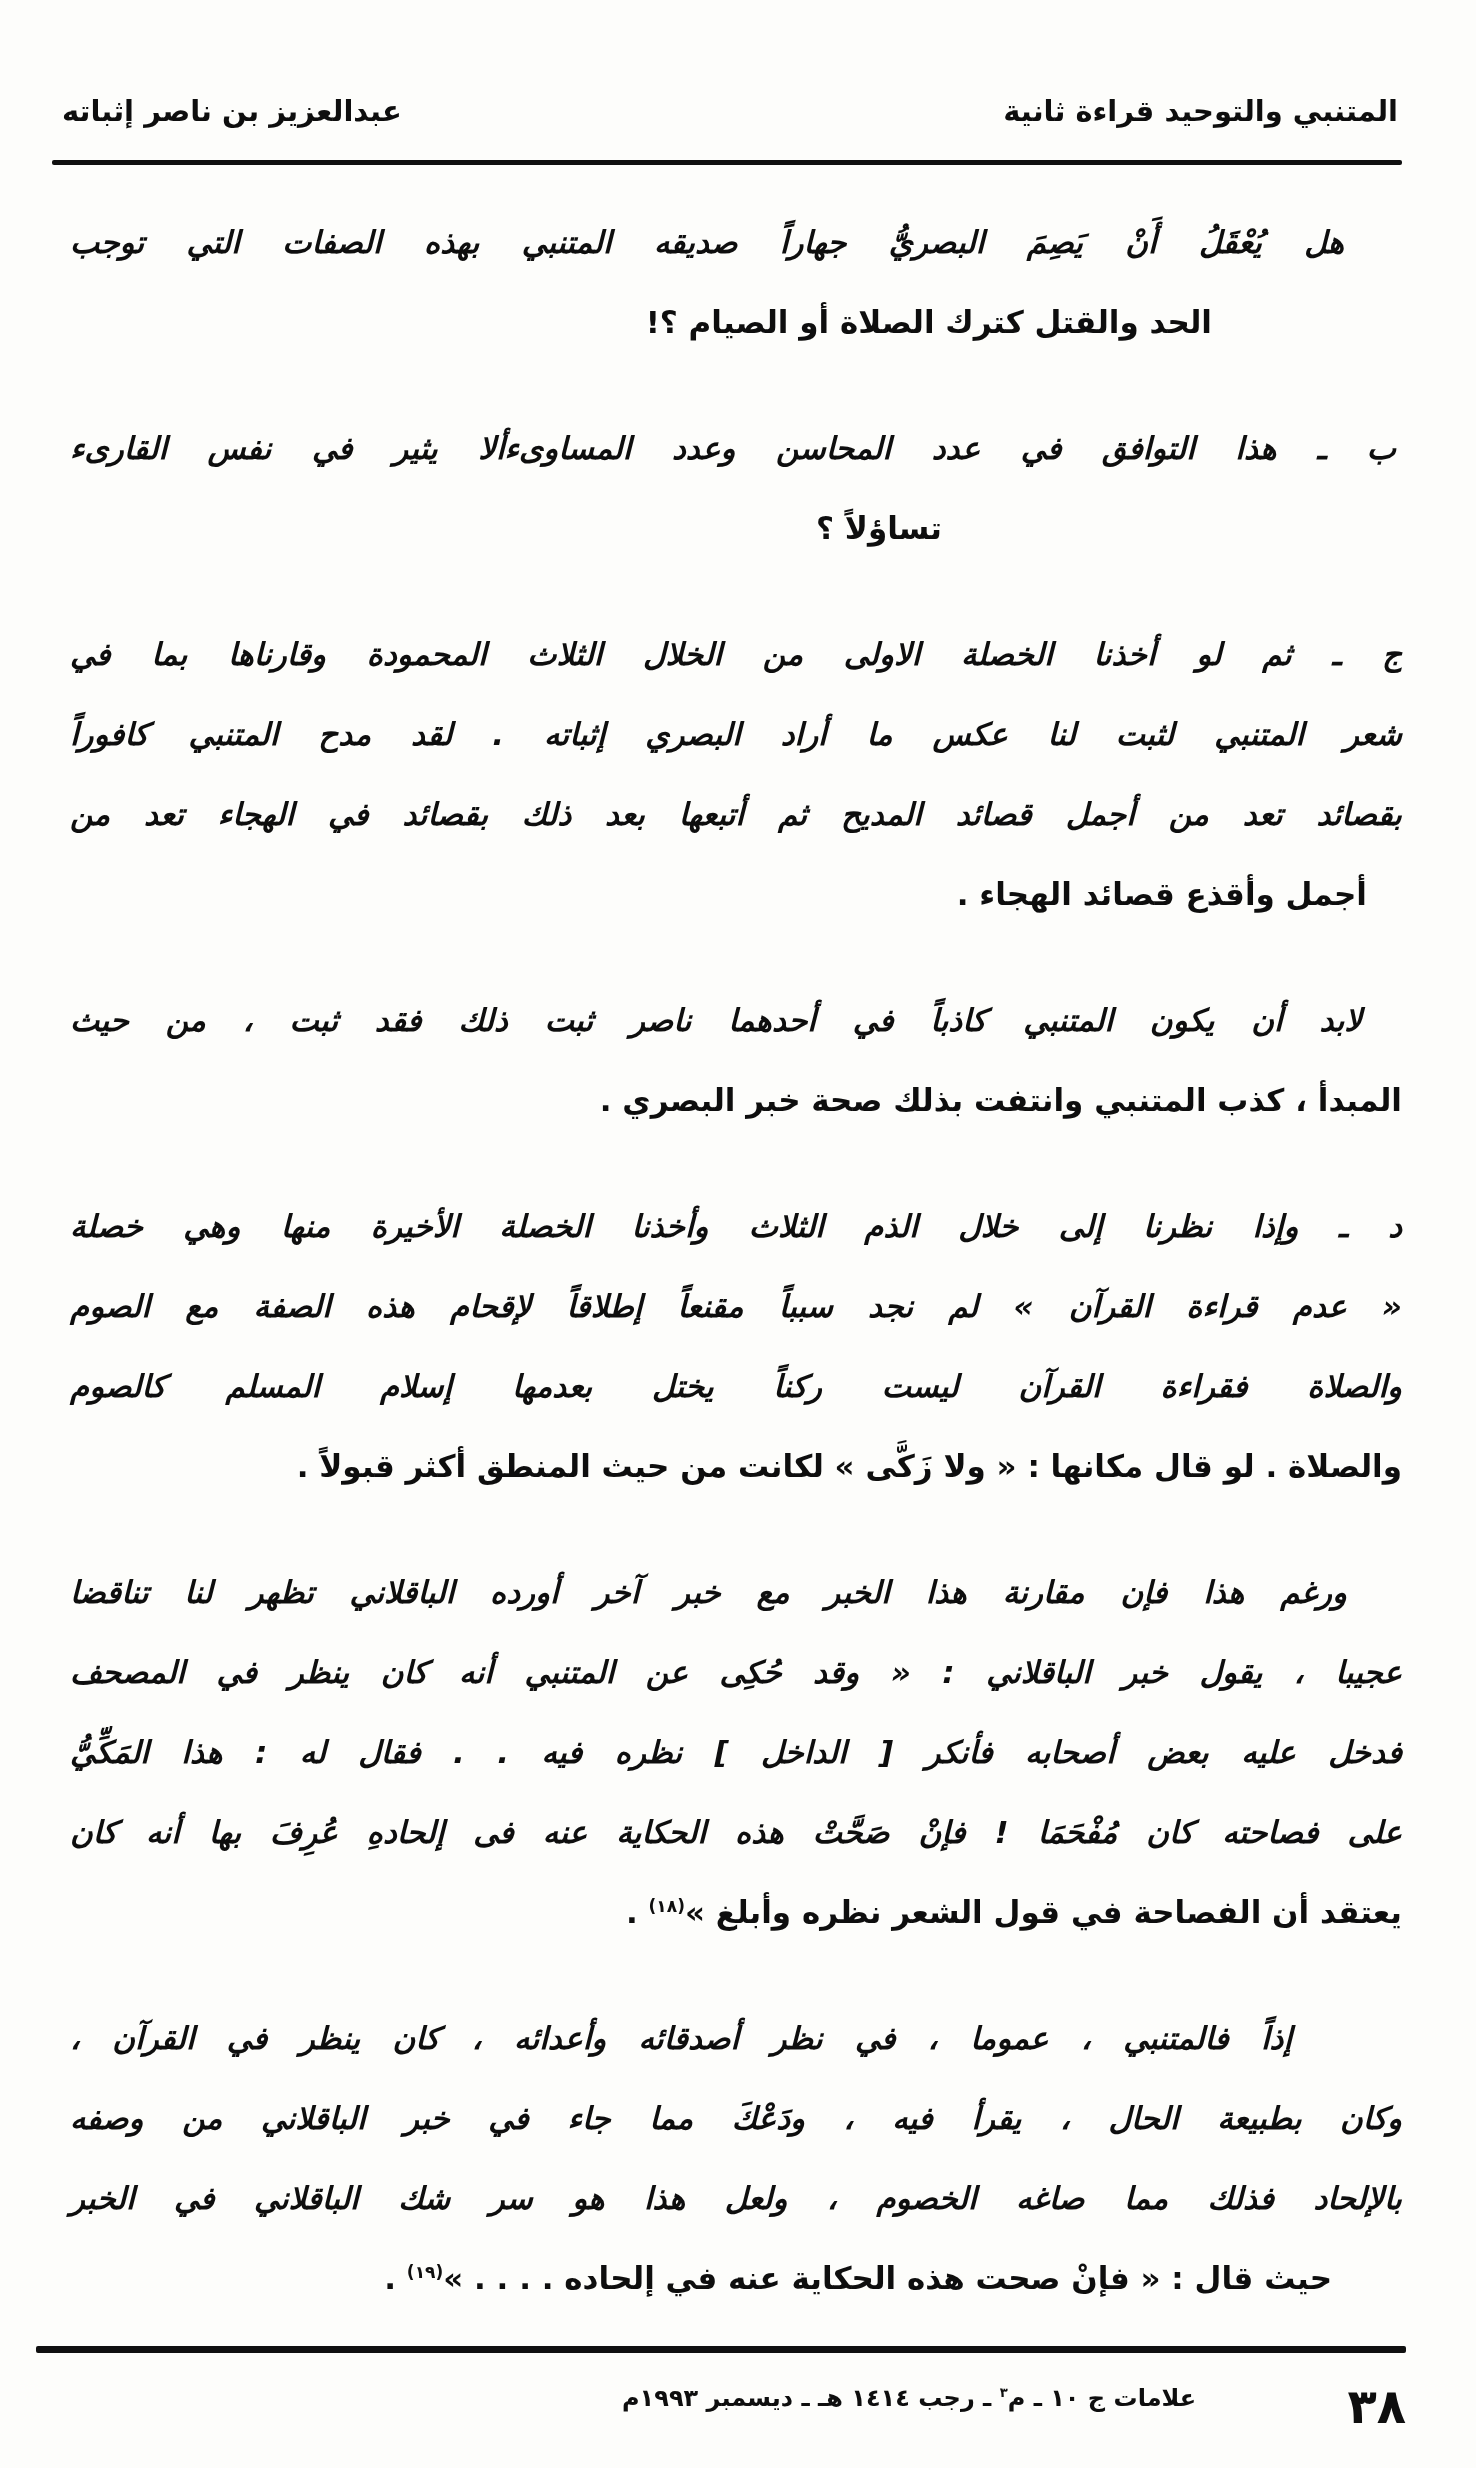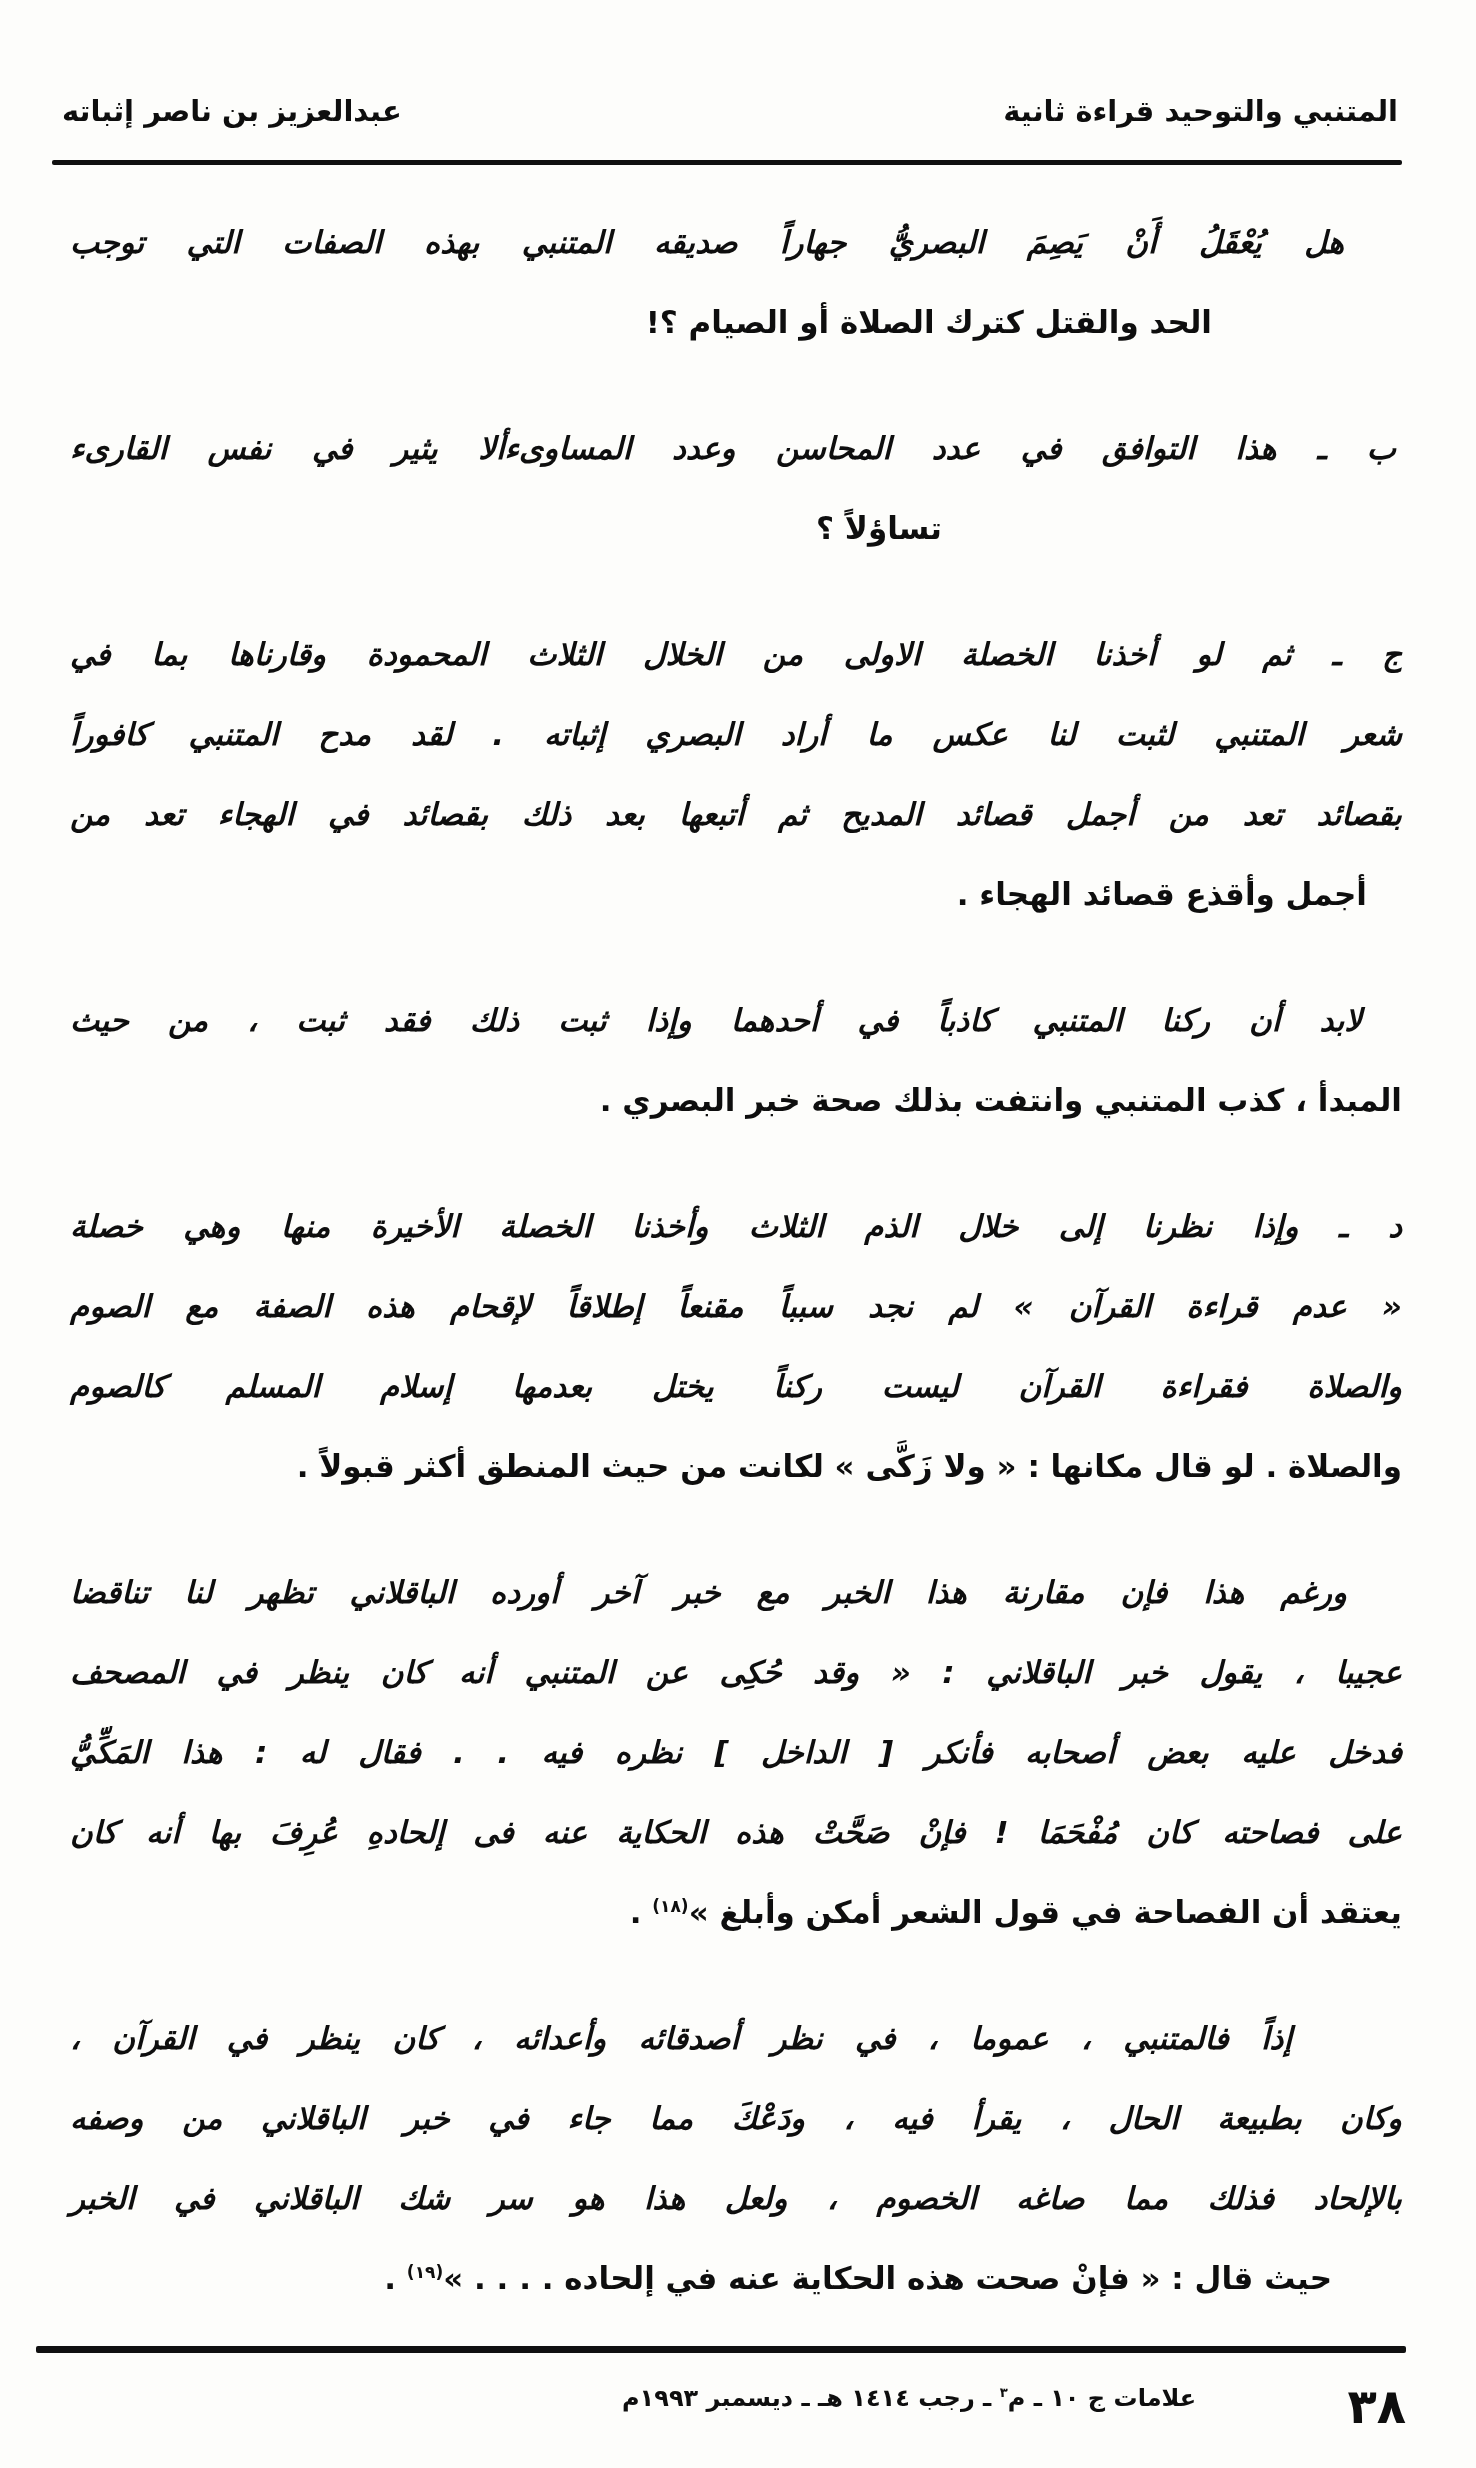--- a/index.html
+++ b/index.html
@@ -82,35 +82,35 @@
         <div class="line full" style="padding-right: 6px;"><span>ب ـ هذا التوافق في عدد المحاسن وعدد المساوىءألا يثير في نفس القارىء</span></div>
         <div class="line last" style="padding-right: 460px;"><span>تساؤلاً ؟</span></div>
       </div>
       <div class="para">
         <div class="line full"><span>ج ـ ثم لو أخذنا الخصلة الاولى من الخلال الثلاث المحمودة وقارناها بما في</span></div>
         <div class="line full"><span>شعر المتنبي لثبت لنا عكس ما أراد البصري إثباته . لقد مدح المتنبي كافوراً</span></div>
         <div class="line full"><span>بقصائد تعد من أجمل قصائد المديح ثم أتبعها بعد ذلك بقصائد في الهجاء تعد من</span></div>
         <div class="line last" style="padding-right: 35px;"><span>أجمل وأقذع قصائد الهجاء .</span></div>
       </div>
       <div class="para">
-        <div class="line full" style="padding-right: 40px;"><span>لابد أن ركنا المتنبي كاذباً في أحدهما وإذا ثبت ذلك فقد ثبت ، من حيث</span></div>
+        <div class="line full" style="padding-right: 40px;"><span>لابد أن يكون المتنبي كاذباً في أحدهما ناصر ثبت ذلك فقد ثبت ، من حيث</span></div>
         <div class="line last"><span>المبدأ ، كذب المتنبي وانتفت بذلك صحة خبر البصري .</span></div>
       </div>
       <div class="para">
         <div class="line full"><span>د ـ وإذا نظرنا إلى خلال الذم الثلاث وأخذنا الخصلة الأخيرة منها وهي خصلة</span></div>
         <div class="line full"><span>« عدم قراءة القرآن » لم نجد سبباً مقنعاً إطلاقاً لإقحام هذه الصفة مع الصوم</span></div>
         <div class="line full"><span>والصلاة فقراءة القرآن ليست ركناً يختل بعدمها إسلام المسلم كالصوم</span></div>
         <div class="line last"><span>والصلاة . لو قال مكانها : « ولا زَكَّى » لكانت من حيث المنطق أكثر قبولاً .</span></div>
       </div>
       <div class="para">
         <div class="line full" style="padding-right: 55px;"><span>ورغم هذا فإن مقارنة هذا الخبر مع خبر آخر أورده الباقلاني تظهر لنا تناقضا</span></div>
         <div class="line full"><span>عجيبا ، يقول خبر الباقلاني : « وقد حُكِى عن المتنبي أنه كان ينظر في المصحف</span></div>
         <div class="line full"><span>فدخل عليه بعض أصحابه فأنكر [ الداخل ] نظره فيه . . فقال له : هذا المَكِّيُّ</span></div>
         <div class="line full"><span>على فصاحته كان مُفْحَمَا ! فإنْ صَحَّتْ هذه الحكاية عنه فى إلحادهِ عُرِفَ بها أنه كان</span></div>
-        <div class="line last"><span>يعتقد أن الفصاحة في قول الشعر أمكن وأبلغ »</span><sup>(١٨)</sup><span> .</span></div>
+        <div class="line last"><span>يعتقد أن الفصاحة في قول الشعر نظره وأبلغ »</span><sup>(١٨)</sup><span> .</span></div>
       </div>
       <div class="para">
         <div class="line full" style="padding-right: 110px;"><span>إذاً فالمتنبي ، عموما ، في نظر أصدقائه وأعدائه ، كان ينظر في القرآن ،</span></div>
         <div class="line full"><span>وكان بطبيعة الحال ، يقرأ فيه ، ودَعْكَ مما جاء في خبر الباقلاني من وصفه</span></div>
         <div class="line full"><span>بالإلحاد فذلك مما صاغه الخصوم ، ولعل هذا هو سر شك الباقلاني في الخبر</span></div>
         <div class="line last" style="padding-right: 70px;"><span>حيث قال : « فإنْ صحت هذه الحكاية عنه في إلحاده . . . . »</span><sup>(١٩)</sup><span> .</span></div>
       </div>
     </div>
 
   <div class="rule footer-rule"></div>

